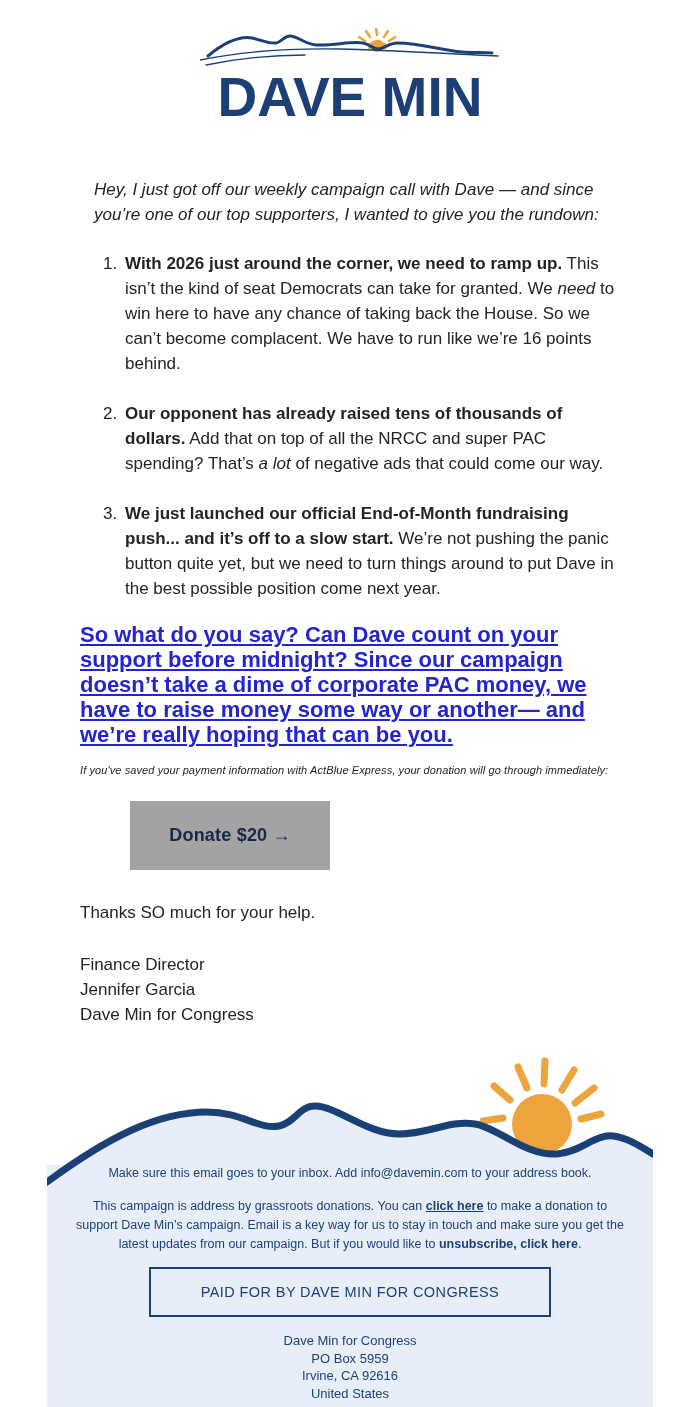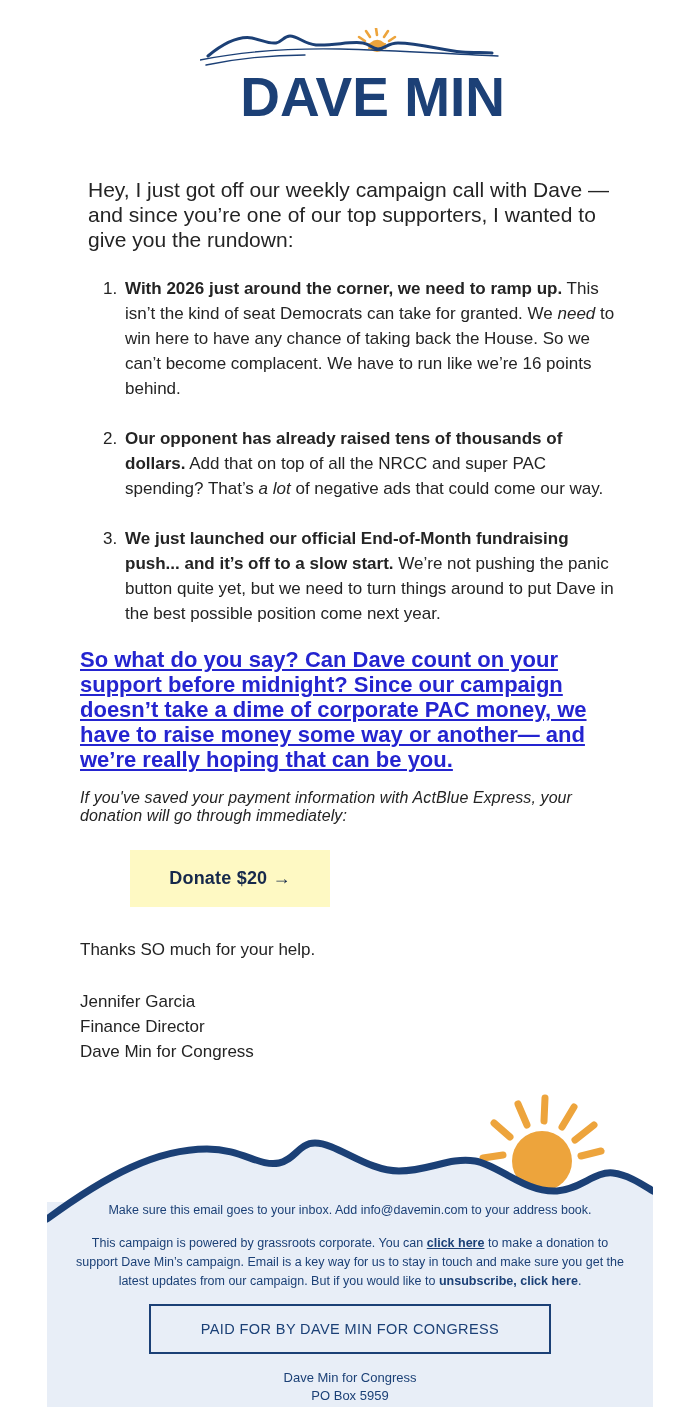--- a/index.html
+++ b/index.html
@@ -4,49 +4,49 @@
 <style>
   html,body{margin:0;padding:0;}
   body{
     width:700px;
     background:#ffffff;
     font-family:"Liberation Sans", sans-serif;
     color:#242424;
     -webkit-font-smoothing:antialiased;
   }
   
-  .logo{width:310px;margin:28px auto 0;text-align:right;}
+  .logo{width:310px;margin:28px auto 0;text-align:center;}
   .logo-art{display:block;margin:0 auto;}
   .logo-name{
     font-size:55px;font-weight:700;letter-spacing:0px;line-height:1;
     color:#1c4076;margin-top:2px;white-space:nowrap;
   }
   .logo-tagline{
     margin-top:7px;font-size:15px;font-weight:700;letter-spacing:2.5px;
     color:#1c4076;white-space:nowrap;
   }
   .logo-tagline .dash{color:#eda43c;font-weight:700;letter-spacing:0;padding:0 7px;}
   
   .content{margin:0 80px;}
-  .intro{margin:52px 8px 0;font-size:21px;line-height:25px;}
+  .intro{margin:52px 14px 0;font-size:17px;line-height:25px;font-style:italic;}
   .list{margin-top:24px;}
   .li{display:flex;margin-bottom:25px;font-size:17px;line-height:25px;}
   .li:last-child{margin-bottom:0;}
   .num{flex:none;width:22px;margin-left:23px;}
   .li-body{flex:1;}
   .li-body b{font-weight:700;}
   .li-body i{font-style:italic;}
   .cta{
     display:block;margin:21px 0 0;font-size:22px;line-height:25px;font-weight:700;
     color:#2424d0;text-decoration:underline;cursor:pointer;
   }
-  .express-note{margin:17px 0 0;font-size:16px;font-style:italic;color:#242424;letter-spacing:0.1px;}
+  .express-note{margin:17px 0 0;font-size:11px;font-style:italic;color:#242424;letter-spacing:0.1px;}
   .btn-row{display:flex;margin:25px 0 0 50px;gap:13px;}
   .btn{
-    width:200px;height:57px;border:none;background:#fef9c3;
+    width:200px;height:69px;border:none;background:#a3a3a3;
     color:#16294b;font-family:"Liberation Sans",sans-serif;
     font-size:18px;font-weight:700;cursor:pointer;letter-spacing:0.2px;
   }
   .btn.other{width:197px;}
   .thanks{margin:30px 0 0;font-size:17px;line-height:25px;}
   .signature{margin:27px 0 0;font-size:17px;line-height:25px;}
   
   .footer{width:606px;margin:15px auto 0;}
   .footer svg{display:block;}
   .footer-blue{
@@ -110,22 +110,22 @@
 
   <p class="express-note">If you've saved your payment information with ActBlue Express, your donation will go through immediately:</p>
 
   <div class="btn-row">
     <button class="btn donate">Donate $20 →</button>
   </div>
 
   <p class="thanks">Thanks SO much for your help.</p>
 
   <div class="signature">
+    <div>Finance Director</div>
     <div>Jennifer Garcia</div>
-    <div>Finance Director</div>
     <div>Dave Min for Congress</div>
   </div>
 </div>
 
 <div class="footer">
   <svg width="606" height="150" viewBox="0 0 606 150">
 
     <g stroke="#eda43c" stroke-width="7" stroke-linecap="round">
       <line x1="456" y1="76" x2="436" y2="79"></line>
       <line x1="463" y1="58" x2="447" y2="44"></line>
@@ -139,21 +139,21 @@
     <circle cx="495" cy="82" r="30" fill="#eda43c"></circle>
 
     <path d="M0 140 C 60 96, 110 70, 160 70 C 195 70, 212 88, 232 84 C 248 81, 252 64, 268 64 C 290 64, 320 92, 352 92 C 382 92, 402 78, 428 82 C 452 86, 478 114, 510 112 C 534 110, 548 92, 566 94 C 582 96, 596 106, 606 112 L 606 150 L 0 150 Z" fill="#e8eef7"></path>
 
     <path d="M0 140 C 60 96, 110 70, 160 70 C 195 70, 212 88, 232 84 C 248 81, 252 64, 268 64 C 290 64, 320 92, 352 92 C 382 92, 402 78, 428 82 C 452 86, 478 114, 510 112 C 534 110, 548 92, 566 94 C 582 96, 596 106, 606 112" fill="none" stroke="#1b4076" stroke-width="7" stroke-linecap="round"></path>
   </svg>
 
   <div class="footer-blue">
     <p class="inbox">Make sure this email goes to your inbox. Add info@davemin.com to your address book.</p>
 
-    <p class="grass"><span>This campaign is powered by grassroots corporate. You can </span><a class="flink">click here</a><span> to make a donation to support Dave Min’s campaign. Email is a key way for us to stay in touch and make sure you get the latest updates from our campaign. But if you would like to </span><b>unsubscribe, click here</b><span>.</span></p>
+    <p class="grass"><span>This campaign is address by grassroots donations. You can </span><a class="flink">click here</a><span> to make a donation to support Dave Min’s campaign. Email is a key way for us to stay in touch and make sure you get the latest updates from our campaign. But if you would like to </span><b>unsubscribe, click here</b><span>.</span></p>
 
     <div class="paidbox">PAID FOR BY DAVE MIN FOR CONGRESS</div>
 
     <div class="addr">
       <div>Dave Min for Congress</div>
       <div>PO Box 5959</div>
       <div>Irvine, CA 92616</div>
       <div>United States</div>
     </div>
   </div>

